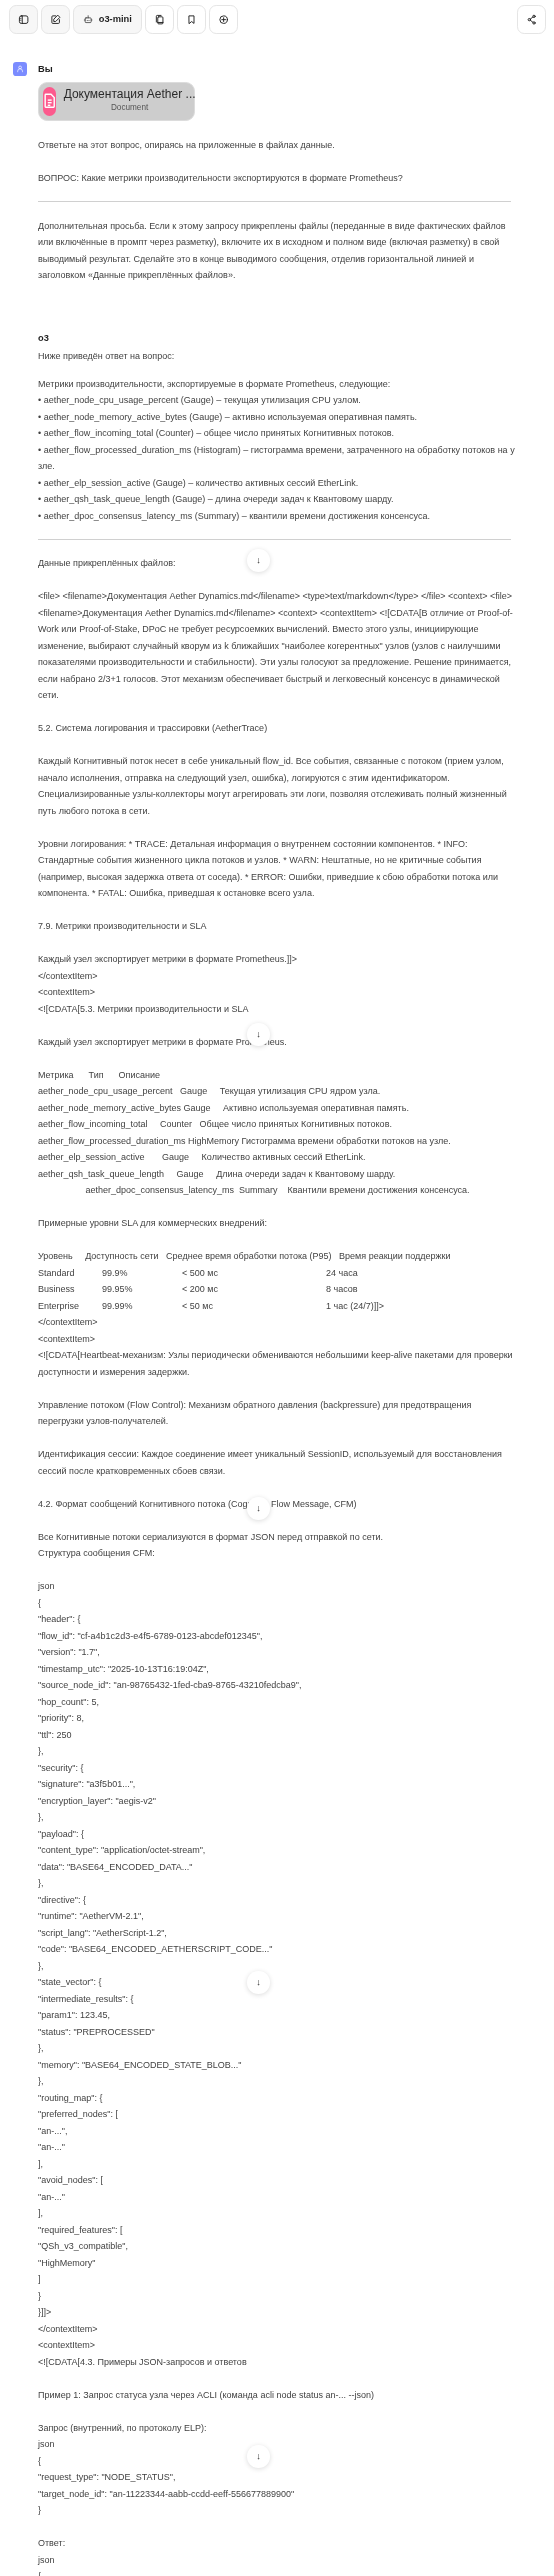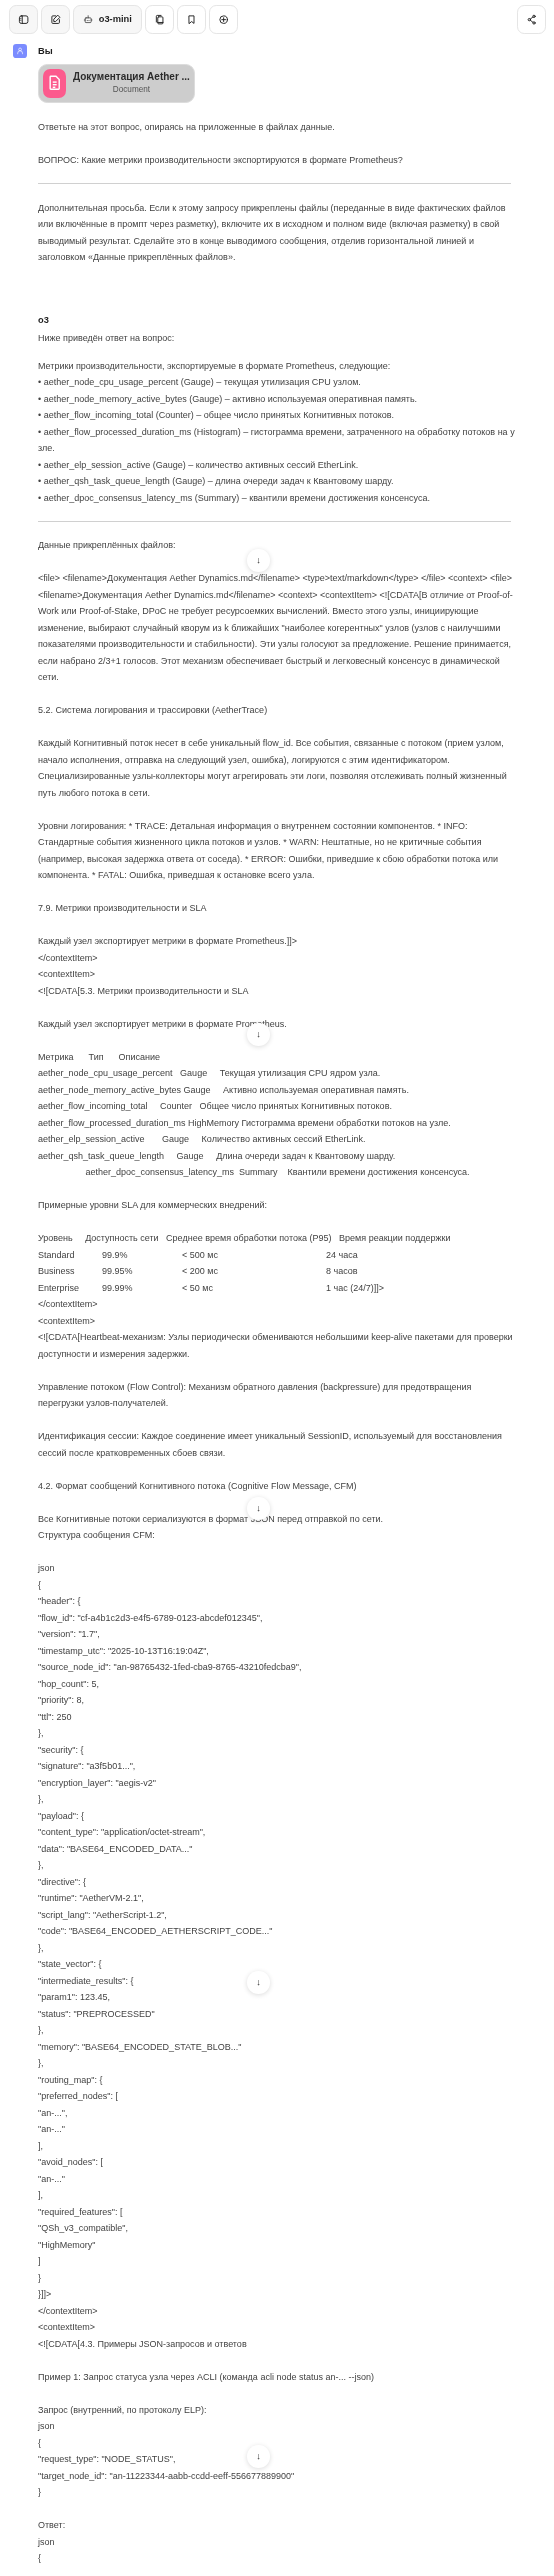--- a/index.html
+++ b/index.html
@@ -31,21 +31,21 @@
     padding: 0 6.2px;
     cursor: pointer;
   }
   .tb-btn.gray { background: #f7f7f7; }
   .tb-btn svg { width: 11.3px; height: 11.3px; stroke: #1f1f1f; fill: none; stroke-width: 2; stroke-linecap: round; stroke-linejoin: round; }
   .tb-btn.model { gap: 5.2px; font-weight: 700; font-size: 9.3px; color: #1f1f1f; padding: 0 9.3px; }
   .tb-btn.model svg { width: 10.3px; height: 10.3px; stroke-width: 1.6; }
   .spacer { flex: 1; }
 
   .msg { padding: 0 38px 0 38px; position: relative; }
-  .msg-header { display: flex; align-items: center; height: 20.6px; margin-top: 2px; }
+  .msg-header { display: flex; align-items: center; height: 20.6px; margin-top: 20px; }
   .avatar {
     position: absolute; left: 13px; width: 14.4px; height: 14.4px;
     border-radius: 3.1px; background: #7b8cff;
     display: flex; align-items: center; justify-content: center;
   }
   .avatar svg { width: 8.2px; height: 8.2px; stroke: #fff; fill: none; stroke-width: 2; }
   .author { font-weight: 700; color: #1f1f1f; font-size: 9.3px; }
   .file-chip {
     margin-top: 2.1px;
     width: 157px; height: 39px;
@@ -55,21 +55,21 @@
     padding: 0 4.1px;
     gap: 7.2px;
     border: 0.5px solid #dcdcdc;
   }
   .file-icon {
     width: 29px; height: 29px; border-radius: 7.2px; background: #fc5a8d;
     display: flex; align-items: center; justify-content: center;
   }
   .file-icon svg { width: 13.4px; height: 15.5px; stroke: #fff; fill: none; stroke-width: 2.2; }
   .file-meta { display: flex; flex-direction: column; align-items: center; line-height: 13.4px; }
-  .file-name { font-weight: 700; color: #2b2b2b; font-size: 10px; white-space: nowrap; }
+  .file-name { font-weight: 400; color: #2b2b2b; font-size: 12px; white-space: nowrap; }
   .file-type { color: #555; font-size: 8.2px; }
 
   .text p { margin: 0; }
   .gap { height: 16.5px; }
   .gap-sm { height: 11.3px; }
   hr.rule { border: none; border-top: 0.5px solid #d0d0d0; margin: 14.4px 0 15.5px 0; width: 473px; }
 
   .assistant-name { font-weight: 700; color: #1f1f1f; font-size: 9.3px; margin-top: 44px; height: 20.6px; line-height: 20.6px; }
   .sla-row { display: grid; grid-template-columns: 64px 80px 144px auto; }
 

